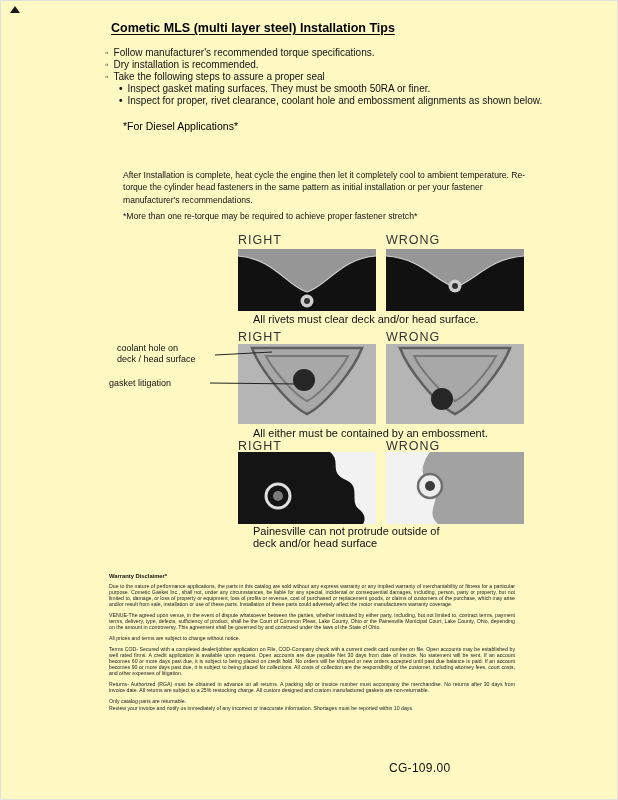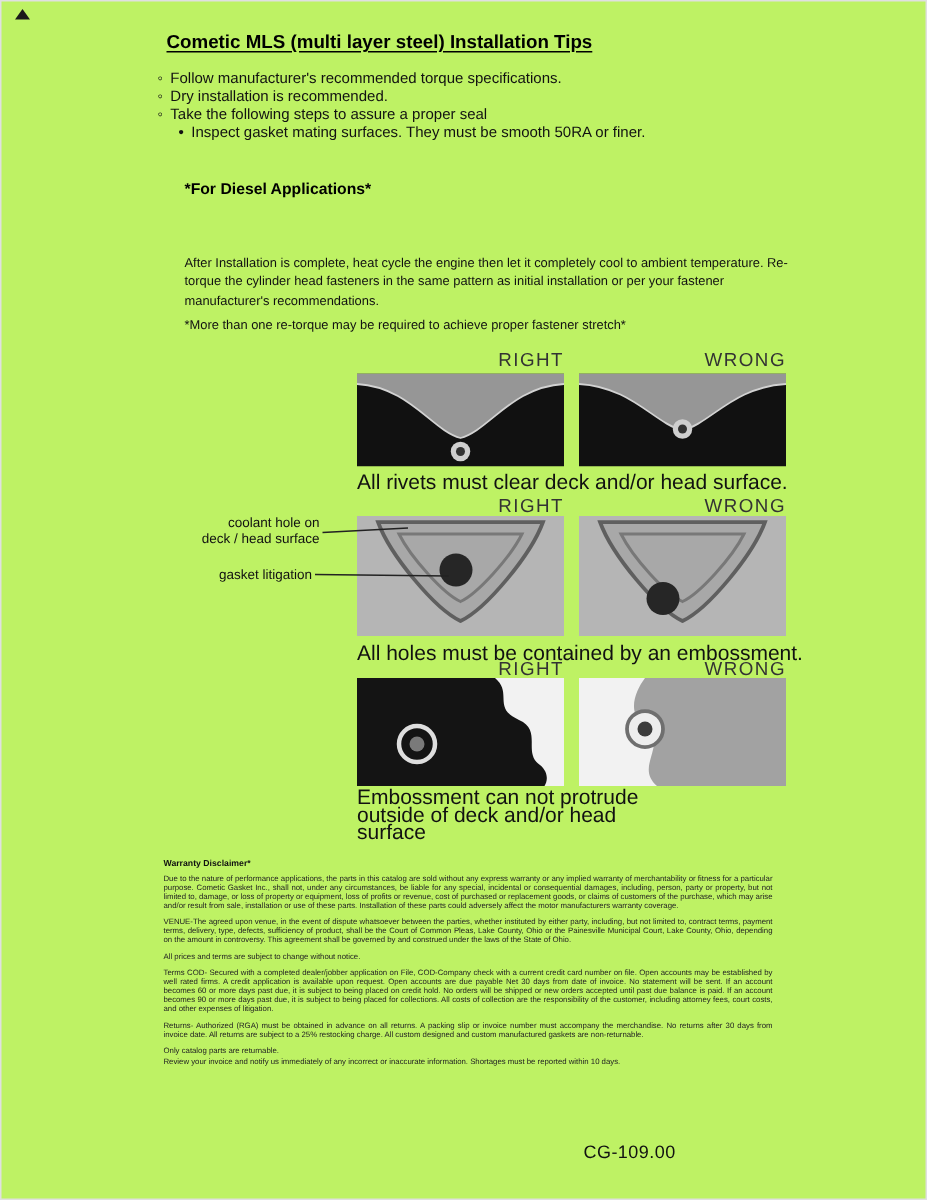--- a/index.html
+++ b/index.html
@@ -1,40 +1,40 @@
 <!DOCTYPE html>
 <html><head>
 <meta charset="utf-8">
 <style>
   * { margin:0; padding:0; box-sizing:border-box; }
   html,body { background:#f4f4f4; }
   .page {
     position:relative; width:618px; height:800px; margin:0 auto;
-    background:#bef264; border:1px solid #e0e0e0; overflow:hidden;
+    background:#fef9c3; border:1px solid #e0e0e0; overflow:hidden;
     font-family:"Liberation Sans", sans-serif; color:#000;
   }
   .corner-mark {
     position:absolute; left:9px; top:5px; width:0; height:0;
     border-left:5px solid transparent; border-right:5px solid transparent;
     border-bottom:7px solid #1a1a1a;
   }
   .title {
     position:absolute; left:110px; top:20px; font-size:12.5px; font-weight:bold;
     text-decoration:underline; text-underline-offset:2px; color:#000;
   }
   .bullet { position:absolute; font-size:10px; color:#111; white-space:nowrap; }
   .bullet .bmark::before { content:"◦"; margin-right:5px; font-weight:bold; }
   .bullet.sub .bmark::before { content:"•"; margin-right:5px; }
-  .section-head { position:absolute; left:122px; top:119px; font-size:10.5px; font-weight:bold; color:#000;text-align:right; }
+  .section-head { position:absolute; left:122px; top:119px; font-size:10.5px; font-weight:normal; color:#000;text-align:right; }
   .body-par { position:absolute; left:122px; width:412px; font-size:8.6px; line-height:12.4px; color:#111; }
-  .dw-label { position:absolute; width:138px; text-align:right; font-size:12.5px; letter-spacing:1px; color:#333; }
+  .dw-label { position:absolute; width:138px; text-align:left; font-size:12.5px; letter-spacing:1px; color:#333; }
   .dimg { position:absolute; width:138px; display:block; }
   .dimg svg { display:block; }
-  .caption { position:absolute; left:237px; font-size:14px; color:#111; }
-  .callout { position:absolute; font-size:9px; line-height:10.5px; text-align:right; color:#111; }
+  .caption { position:absolute; left:252px; font-size:11px; color:#111; }
+  .callout { position:absolute; font-size:9px; line-height:10.5px; color:#111; }
   .callout-lines { position:absolute; left:108px; top:340px; width:200px; height:56px; z-index:5; pointer-events:none; }
   .disclaimer { position:absolute; left:108px; top:572px; width:406px; }
   .disclaimer .dhead { font-size:5.8px; font-weight:bold; margin-bottom:4px; color:#111; }
   .disclaimer p { font-size:5.2px; line-height:6px; margin:0 0 5px 0; text-align:justify; color:#222; }
   .disclaimer p.tight { margin-bottom:1px; }
   .footer { position:absolute; left:388px; top:760px; font-size:12px; color:#111; letter-spacing:0.3px; }
 </style>
 </head>
 <body>
 
@@ -48,20 +48,23 @@
     <span class="bmark"></span><span>Follow manufacturer's recommended torque specifications.</span>
   </div>
   <div class="bullet" style="left:104px;top:58px">
     <span class="bmark"></span><span>Dry installation is recommended.</span>
   </div>
   <div class="bullet" style="left:104px;top:70px">
     <span class="bmark"></span><span>Take the following steps to assure a proper seal</span>
   </div>
   <div class="bullet sub" style="left:118px;top:82px">
     <span class="bmark"></span><span>Inspect gasket mating surfaces.  They must be smooth 50RA or finer.</span>
+  </div>
+  <div class="bullet sub" style="left:118px;top:94px">
+    <span class="bmark"></span><span>Inspect for proper, rivet clearance, coolant hole and embossment alignments as shown below.</span>
   </div>
 
   <div class="section-head">*For Diesel Applications*</div>
   <div class="body-par" style="top:209px">*More than one re-torque may be required to achieve proper fastener stretch*</div>
   <div class="body-par" style="top:168px">After Installation is complete, heat cycle the engine then let it completely cool to ambient temperature. Re-torque the cylinder head fasteners in the same pattern as initial installation or per your fastener manufacturer's recommendations.</div>
 
   <div class="dw-label" style="left:237px;top:232px">RIGHT</div>
   <div class="dw-label" style="left:385px;top:232px">WRONG</div>
 
   <div class="dimg" style="left:237px;top:248px">
@@ -107,42 +110,42 @@
     </svg>
   </div>
   <div class="dimg" style="left:385px;top:343px">
     <svg width="138" height="80" viewBox="0 0 138 80">
       <rect width="138" height="80" fill="#b5b5b5"></rect>
       <path d="M14,4 H124 C116,26 86,62 69,70 C52,62 22,26 14,4 Z" fill="#a8a8a8" stroke="#5f5f5f" stroke-width="2.5"></path>
       <path d="M28,12 H110 C102,28 80,52 69,57 C58,52 36,28 28,12 Z" fill="none" stroke="#787878" stroke-width="2"></path>
       <circle cx="56" cy="55" r="11" fill="#262626"></circle>
     </svg>
   </div>
-  <div class="caption" style="top:426px">All holes must be contained by an embossment.</div>
+  <div class="caption" style="top:426px">All either must be contained by an embossment.</div>
 
   <div class="dw-label" style="left:237px;top:438px">RIGHT</div>
   <div class="dw-label" style="left:385px;top:438px">WRONG</div>
 
   <div class="dimg" style="left:237px;top:451px">
     <svg width="138" height="72" viewBox="0 0 138 72">
       <rect width="138" height="72" fill="#f2f2f2"></rect>
       <path d="M0,0 H92 C104,10 90,20 108,28 C124,35 110,50 122,58 C128,63 127,69 125,72 H0 Z" fill="#141414"></path>
       <circle cx="40" cy="44" r="12" fill="none" stroke="#dedede" stroke-width="3"></circle>
       <circle cx="40" cy="44" r="5" fill="#7a7a7a"></circle>
     </svg>
   </div>
   <div class="dimg" style="left:385px;top:451px">
     <svg width="138" height="72" viewBox="0 0 138 72">
       <rect width="138" height="72" fill="#f2f2f2"></rect>
       <path d="M44,0 H138 V72 H52 C36,58 62,44 42,30 C32,22 38,8 44,0 Z" fill="#a2a2a2"></path>
       <circle cx="44" cy="34" r="12" fill="#ededed" stroke="#6f6f6f" stroke-width="2.5"></circle>
       <circle cx="44" cy="34" r="5" fill="#3c3c3c"></circle>
     </svg>
   </div>
-  <div class="caption" style="top:525px;width:205px;line-height:11.5px">Embossment can not protrude outside of deck and/or head surface</div>
+  <div class="caption" style="top:525px;width:205px;line-height:11.5px">Painesville can not protrude outside of deck and/or head surface</div>
 
   <div class="disclaimer">
     <div class="dhead">Warranty Disclaimer*</div>
     <p>Due to the nature of performance applications, the parts in this catalog are sold without any express warranty or any implied warranty of merchantability or fitness for a particular purpose.  Cometic Gasket Inc., shall not, under any circumstances, be liable for any special, incidental or consequential damages, including, person, party or property, but not limited to, damage, or loss of property or equipment, loss of profits or revenue, cost of purchased or replacement goods, or claims of customers of the purchase, which may arise and/or result from sale, installation or use of these parts.  Installation of these parts could adversely affect the motor manufacturers warranty coverage.</p>
     <p>VENUE-The agreed upon venue, in the event of dispute whatsoever between the parties, whether instituted by either party, including, but not limited to, contract terms, payment terms, delivery, type, defects, sufficiency of product, shall be the Court of Common Pleas, Lake County, Ohio or the Painesville Municipal Court, Lake County, Ohio, depending on the amount in controversy. This agreement shall be governed by and construed under the laws of the State of Ohio.</p>
     <p>All prices and terms are subject to change without notice.</p>
     <p>Terms COD- Secured with a completed dealer/jobber application on File, COD-Company check with a current credit card number on file.  Open accounts may be established by well rated firms.  A credit application is available upon request.  Open accounts are due payable Net 30 days from date of invoice.  No statement will be sent.  If an account becomes 60 or more days past due, it is subject to being placed on credit hold.  No orders will be shipped or new orders accepted until past due balance is paid.  If an account becomes 90 or more days past due, it is subject to being placed for collections.  All costs of collection are the responsibility of the customer, including attorney fees, court costs, and other expenses of litigation.</p>
     <p>Returns- Authorized (RGA) must be obtained in advance on all returns.  A packing slip or invoice number must accompany the merchandise.  No returns after 30 days from invoice date.  All returns are subject to a 25% restocking charge.  All custom designed and custom manufactured gaskets are non-returnable.</p>
     <p class="tight">Only catalog parts are returnable.</p>
     <p>Review your invoice and notify us immediately of any incorrect or inaccurate information.  Shortages must be reported within 10 days.</p>

